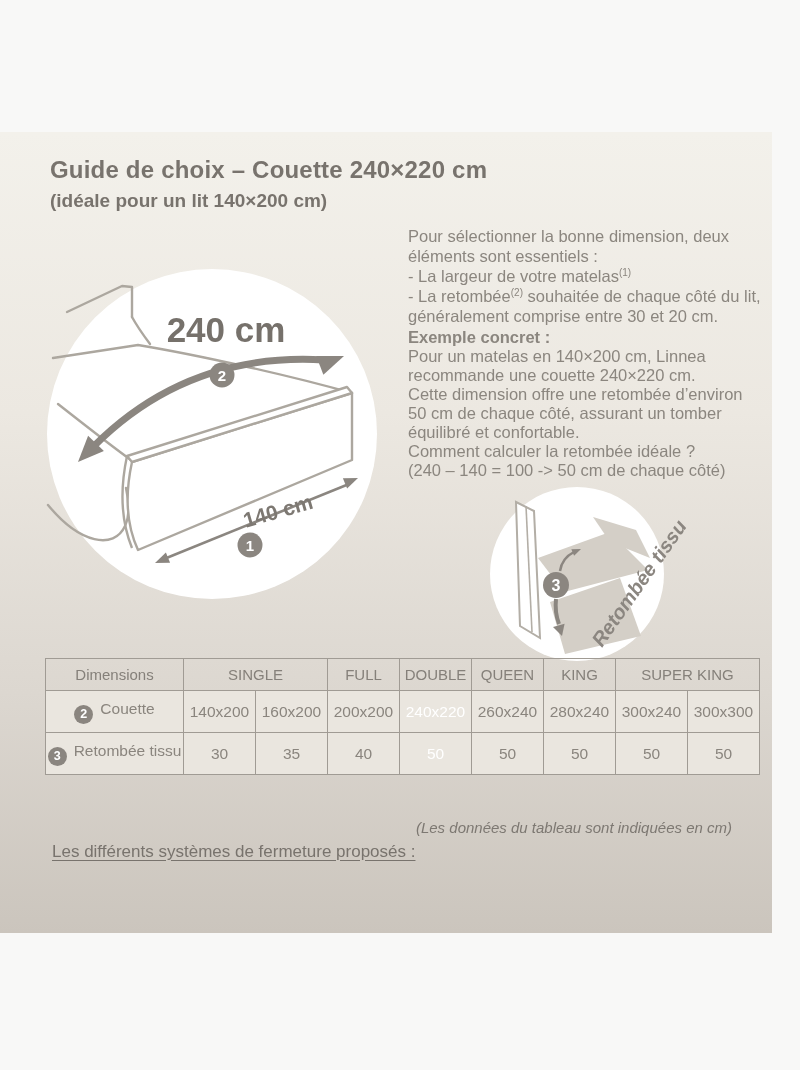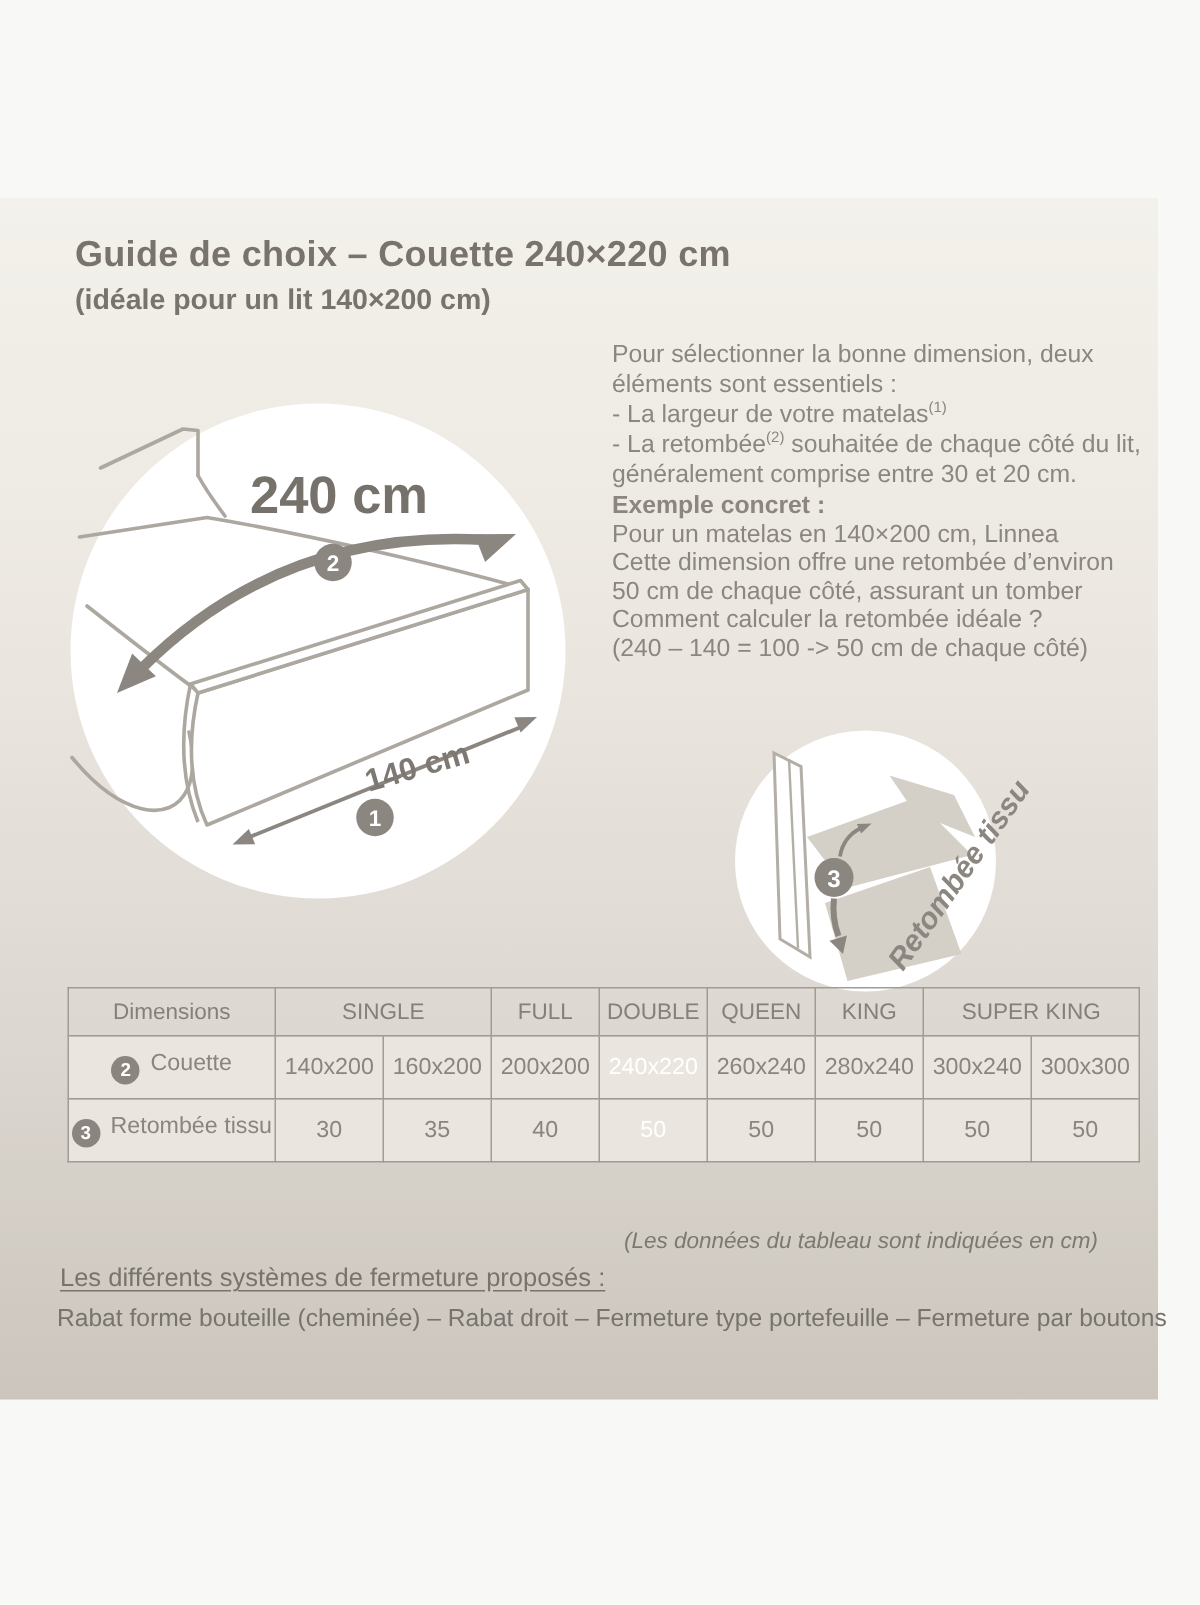--- a/index.html
+++ b/index.html
@@ -33,21 +33,21 @@
   th.corner, td.lbl{text-align:left;padding-left:9px;}
   td.lbl{font-size:16px;}
   th.hl{background:#c4bdb2;color:#6b6660;font-weight:bold;}
   td.hl{background:#c8c0b5;color:#ffffff;font-weight:bold;}
   .badge{
     display:inline-block;width:19px;height:19px;border-radius:50%;
     background:#8a857f;color:#fff;font-size:12.5px;font-weight:bold;
     text-align:center;line-height:19px;margin-right:7px;vertical-align:-4px;
   }
   .table-note{right:40px;top:687px;font-style:italic;font-size:15px;color:#7d7872;}
-  .closure-h{left:40px;top:710px;font-size:17px;color:#78736d;text-decoration:underline;text-underline-offset:3px;}
+  .closure-h{left:52px;top:710px;font-size:17px;color:#78736d;text-decoration:underline;text-underline-offset:3px;}
   .closure-l{left:38px;top:738px;font-size:16.4px;color:#78736d;white-space:nowrap;}
 </style>
 </head>
 <body>
 
 <div class="panel">
 
   <div class="abs title">Guide de choix – Couette 240×220 cm</div>
   <div class="abs subtitle">(idéale pour un lit 140×200 cm)</div>
 
@@ -55,22 +55,24 @@
     <div>Pour sélectionner la bonne dimension, deux</div>
     <div>éléments sont essentiels :</div>
     <div><span>- La largeur de votre matelas</span><sup>(1)</sup></div>
     <div><span>- La retombée</span><sup>(2)</sup><span> souhaitée de chaque côté du lit,</span></div>
     <div>généralement comprise entre 30 et 20 cm.</div>
   </div>
 
   <div class="abs examplecol">
     <div class="hd">Exemple concret :</div>
     <div>Pour un matelas en 140×200 cm, Linnea</div>
+    <div>recommande une couette 240×220 cm.</div>
     <div>Cette dimension offre une retombée d’environ</div>
     <div>50 cm de chaque côté, assurant un tomber</div>
+    <div>équilibré et confortable.</div>
     <div>Comment calculer la retombée idéale ?</div>
     <div>(240 – 140 = 100  -&gt; 50 cm de chaque côté)</div>
   </div>
 
   <svg class="abs" style="left:28px;top:122px;" width="370" height="370" viewBox="0 0 370 370">
     <circle cx="184" cy="180" r="165" fill="#ffffff"></circle>
 
     <g stroke="#aca79f" stroke-width="2.4" fill="none" stroke-linecap="round" stroke-linejoin="round">
       <path d="M 39,58 L 94,32 L 104,33 L 104,63"></path>
       <path d="M 104,63 C 110,74 116,82 122,90"></path>
@@ -167,15 +169,14 @@
         <td>50</td>
         <td>50</td>
         <td>50</td>
         <td>50</td>
       </tr>
     </tbody>
   </table>
 
   <div class="abs table-note">(Les données du tableau sont indiquées en cm)</div>
   <div class="abs closure-h">Les différents systèmes de fermeture proposés :</div>
-  <div class="abs closure-l">Rabat forme bouteille (cheminée) – Rabat droit – Fermeture type portefeuille – Fermeture par boutons</div>
 
 </div>
 
 </body></html>

